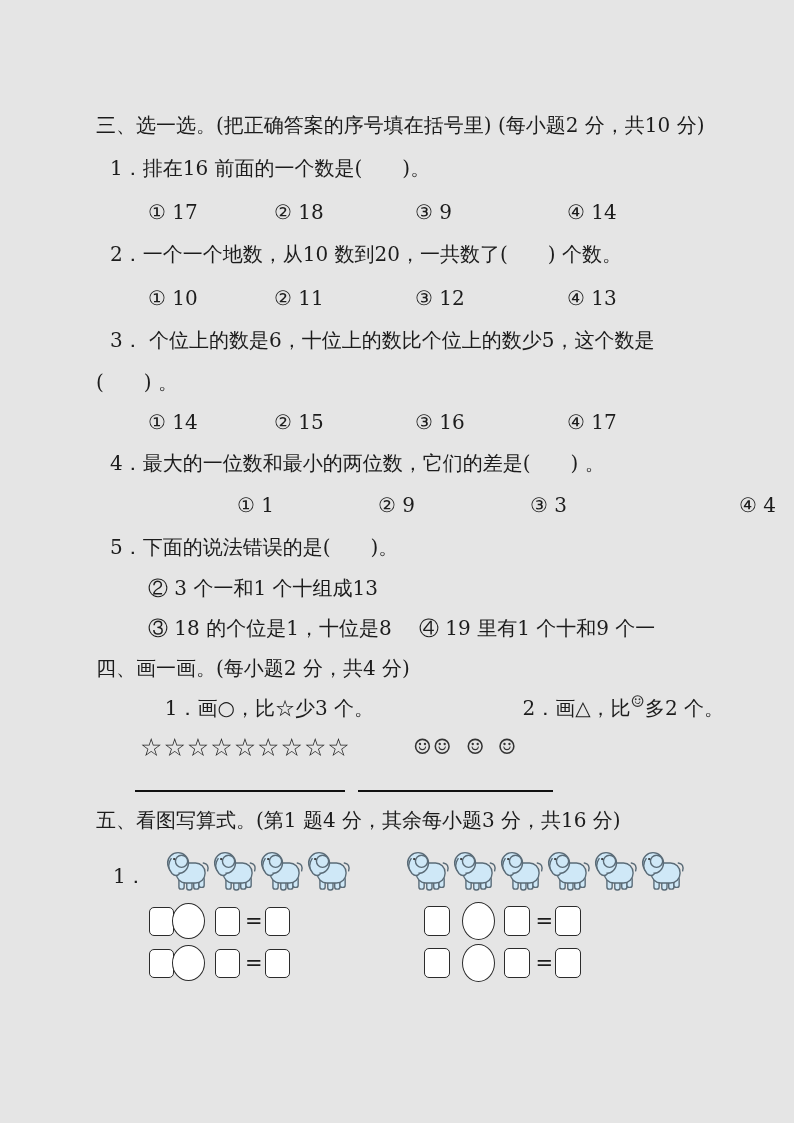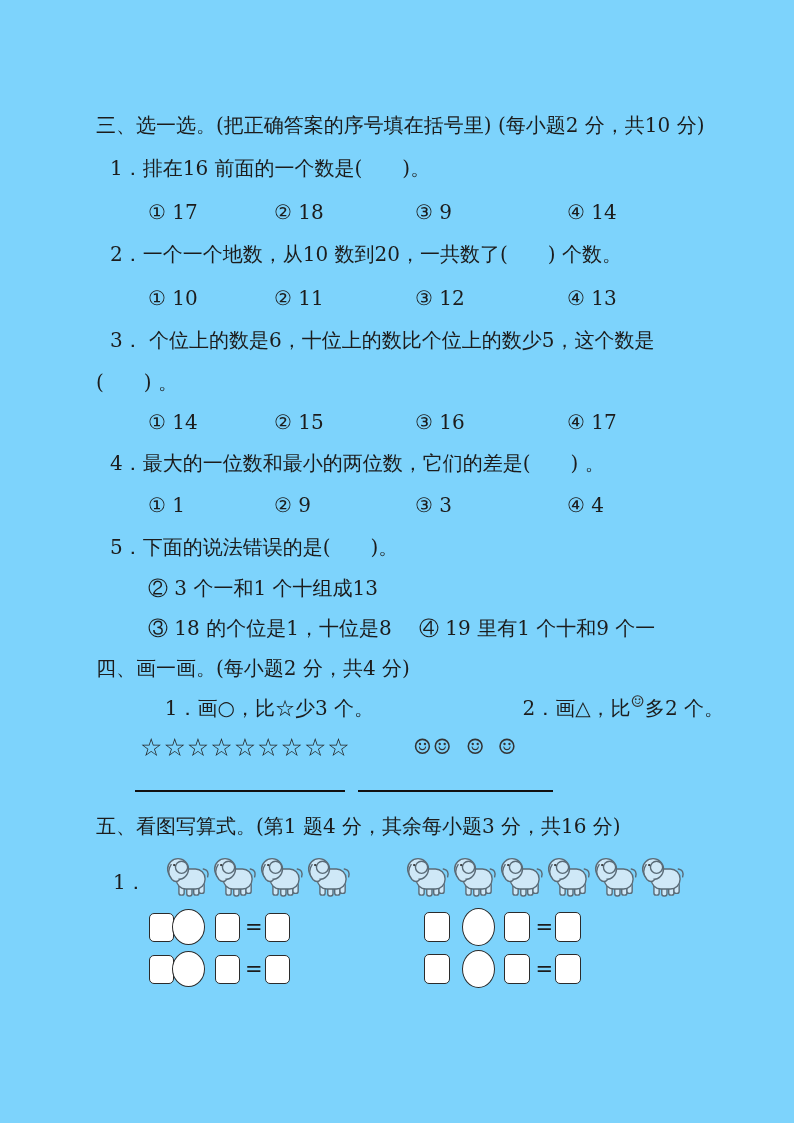--- a/index.html
+++ b/index.html
@@ -5,41 +5,41 @@
   html,body{margin:0;padding:0;background:#ffffff;}
   body{
     width:794px;height:1123px;
     font-family:"DejaVu Serif","Liberation Serif",serif;
     color:#1c1c1c;
     -webkit-font-smoothing:antialiased;
   }
   .page{
     position:relative;box-sizing:border-box;
     width:794px;height:1123px;overflow:hidden;
-    padding:104px 70px 0 96px;background:#7dd3fc;
+    padding:104px 70px 0 96px;background:#e5e5e5;
   }
   .slot{height:43px;display:flex;align-items:center;font-size:20px;white-space:nowrap;}
   .h40{height:40px;}
-  .h42{height:42px;}
+  .h42{height:42px;text-align:right;}
   .h38{height:38px;}
   .indent{margin-left:14px;}
   .opt4{display:grid;grid-template-columns:126px 141px 152px auto;margin-left:52px;width:100%;}
   .opt2{display:grid;grid-template-columns:271px auto;margin-left:52px;width:100%;}
   .draw-row{display:grid;grid-template-columns:278px auto;width:100%;text-align:right;}
   .icons-row{display:grid;grid-template-columns:273px auto;margin-left:44px;width:100%;align-items:center;}
   .stars{font-size:25px;letter-spacing:1px;color:#222;}
   .smiley{font-size:21px;color:#333;margin-right:1px;line-height:1;}
   .smiley:nth-child(3){margin-left:13px;}
   .smiley:nth-child(4){margin-left:12px;}
   .inline-smiley{font-size:16px;vertical-align:super;line-height:1;color:#333;}
   .lines-row{margin-top:24px;height:2px;white-space:nowrap;}
   .ansline{display:inline-block;height:0;border-bottom:2px solid #111;vertical-align:top;}
   .ansline.l1{width:210px;margin-left:39px;}
   .ansline.l2{width:195px;margin-left:8px;}
-  .sec5-heading{margin-top:14px;}
+  .sec5-heading{margin-top:8px;}
   .eleph-row{display:flex;align-items:flex-end;height:54px;margin-top:0;}
   .eleph-row .qnum{font-size:20px;margin-left:17px;padding-bottom:4px;}
   .eleph-group{display:flex;align-items:flex-end;}
   .eleph-group.left{margin-left:19px;}
   .eleph-group.right{margin-left:52px;}
   .eleph{width:47px;height:48px;display:block;}
   .eqrow{display:flex;align-items:center;height:38px;}
   .eqrow.first{margin-top:8px;}
   .eqrow.second{margin-top:4px;}
   .box{width:25px;height:29px;border:1.6px solid #2b2b2b;border-radius:5px;background:#fff;box-sizing:border-box;}

